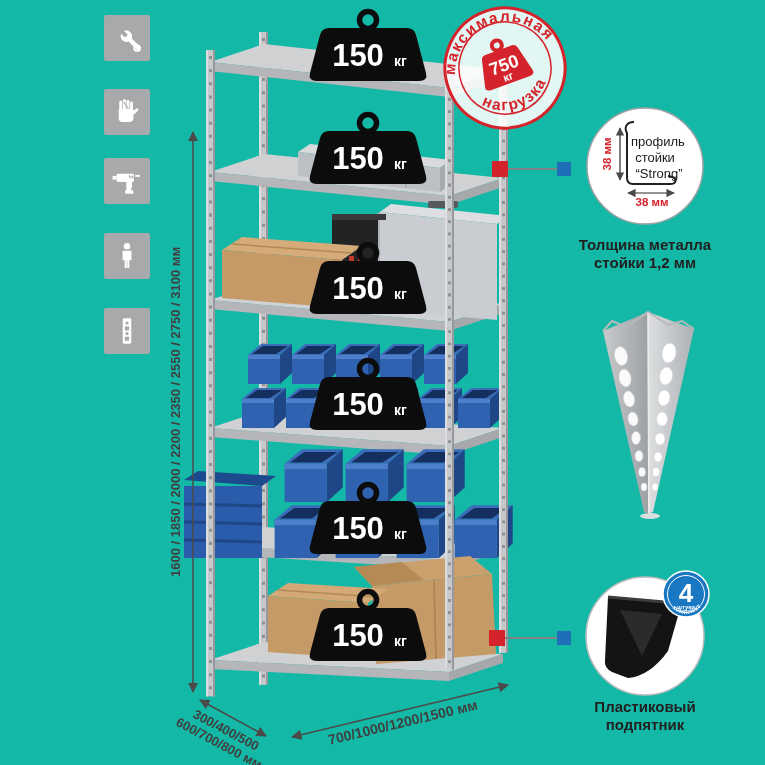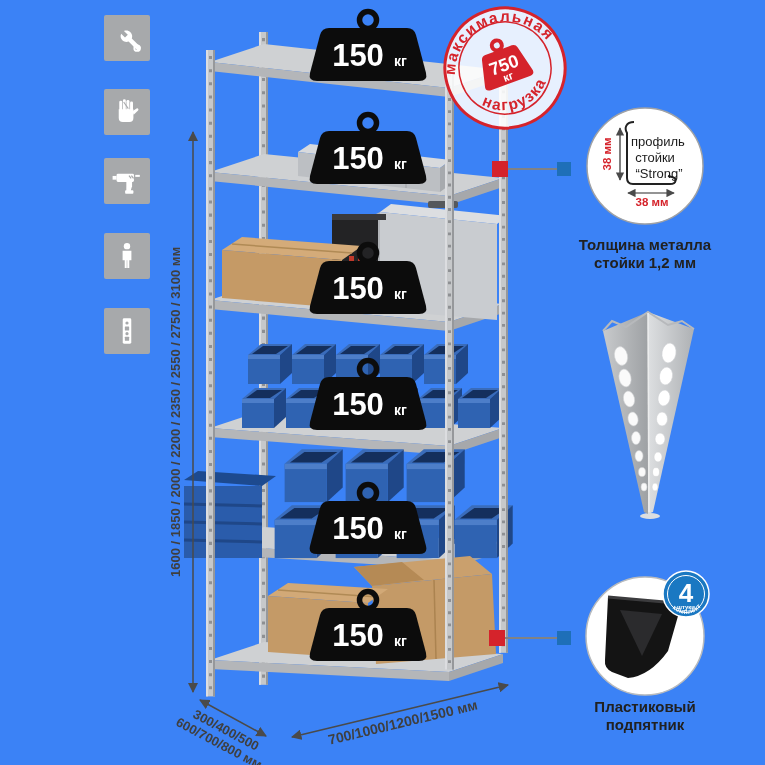--- a/index.html
+++ b/index.html
@@ -1,16 +1,16 @@
 <!DOCTYPE html>
 <html><head>
 <meta charset="utf-8">
 <style>
   html,body{margin:0;padding:0;background:#fff;}
-  .canvas{position:relative;width:765px;height:765px;background:#3b82f6;overflow:hidden;
+  .canvas{position:relative;width:765px;height:765px;background:#14b8a6;overflow:hidden;
           font-family:"Liberation Sans",sans-serif;}
   .icon-col .icon-sq{position:absolute;left:104px;width:46px;height:46px;background:#a7a9ab;
           border-radius:2px;display:flex;align-items:center;justify-content:center;}
   .icon-sq svg{width:32px;height:32px;}
   .main-svg{position:absolute;left:0;top:0;}
   
   text{font-family:"Liberation Sans",sans-serif;}
   .dim-text{font-size:13px;font-weight:700;fill:#3f3f3f;text-anchor:middle;}
   .dim-text-lg{font-size:14px;font-weight:700;fill:#3f3f3f;text-anchor:middle;}
   .wt-num{font-size:31px;font-weight:700;fill:#ffffff;text-anchor:middle;}

